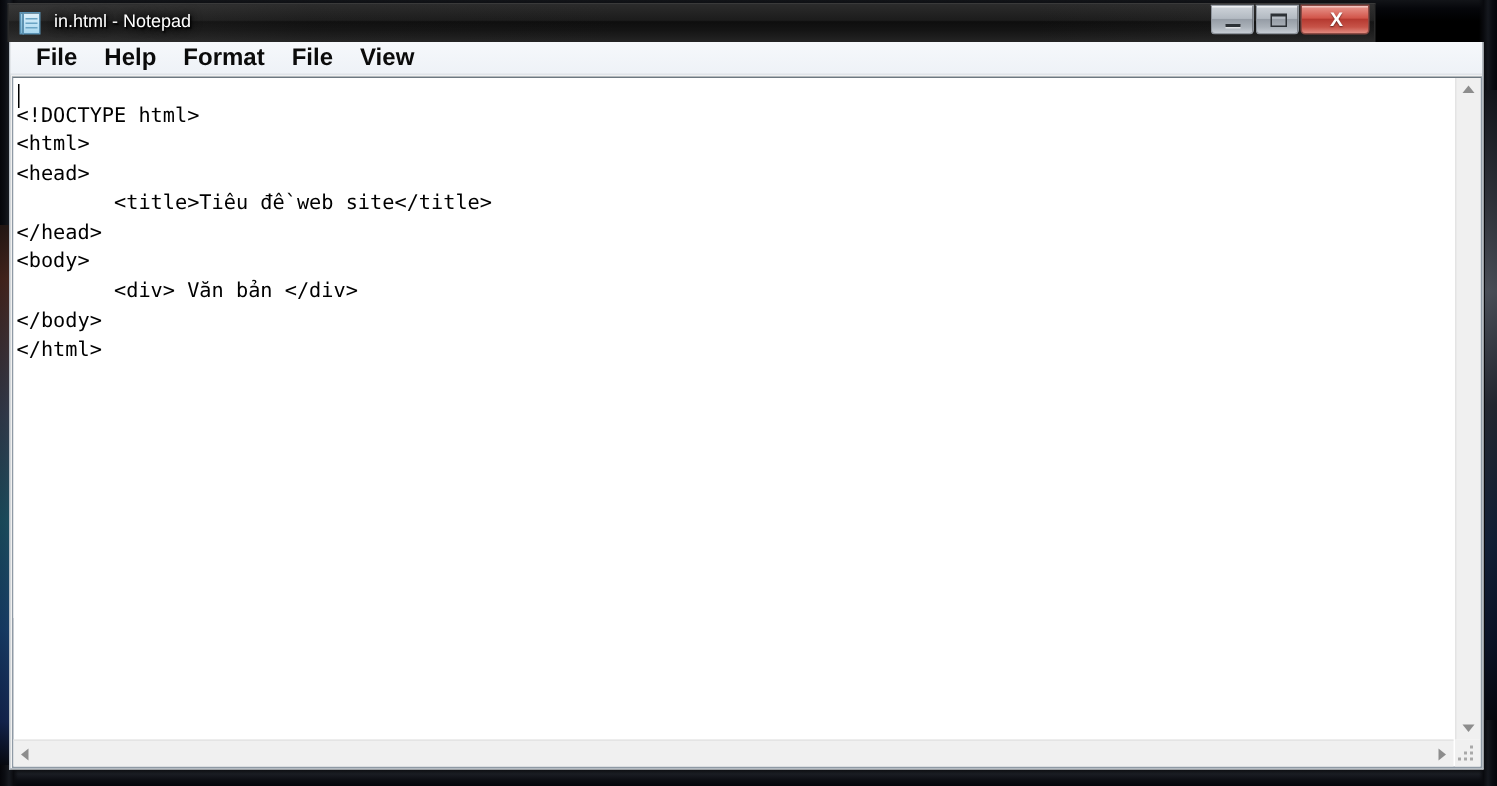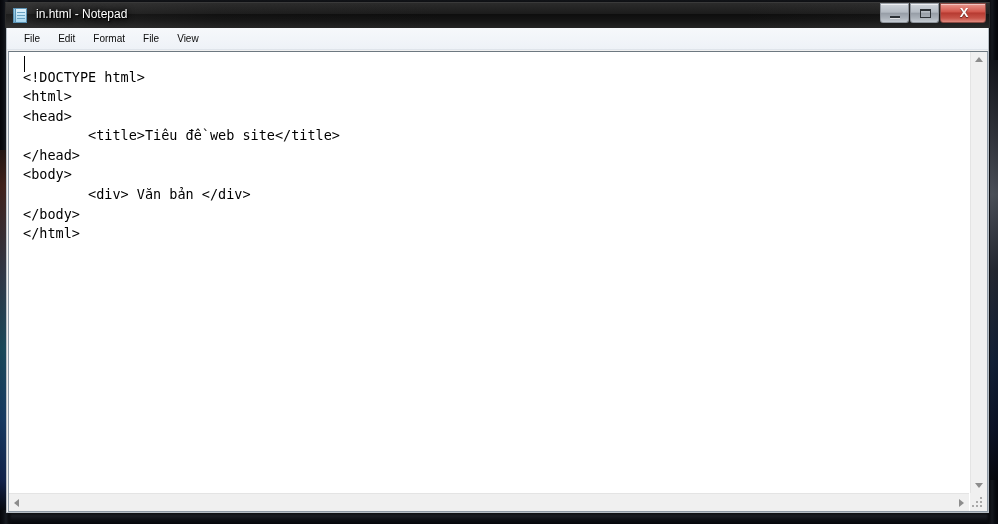--- a/index.html
+++ b/index.html
@@ -72,21 +72,21 @@
   #window {
     position: absolute;
     left: 5px; top: 2px;
     width: 985px; height: 512px;
   }
 
   
   #titlebar {
     position: absolute;
     left: 0; top: 0;
-    width: 985px; height: 26px;
+    width: 912px; height: 26px;
     background:
       linear-gradient(to bottom,
         #2b2b2b 0%,
         #1c1c1c 42%,
         #0e0e0e 46%,
         #151515 70%,
         #242424 100%);
     border-top: 1px solid #3a3a3a;
     border-left: 1px solid #2a2a2a;
     border-right: 1px solid #2a2a2a;
@@ -213,44 +213,44 @@
     left: 0; top: 0;
     width: 981px; height: 22px;
     background: linear-gradient(to bottom, #f6f8fb 0%, #eef2f7 100%);
     border-bottom: 1px solid #dfe4ea;
     box-sizing: border-box;
     display: flex;
     align-items: center;
     padding-left: 8px;
   }
   .menu-item {
-    font-size: 10px;
+    font-size: 16px;
     color: #0b0b0b;
     padding: 2px 9px;
     cursor: default;
     white-space: nowrap;
+    font-weight: bold;
   }
 
   
   #editwrap {
     position: absolute;
     left: 1px; top: 23px;
     width: 980px; height: 461px;
     background: #ffffff;
     border: 1px solid #8f9aa5;
     border-top-color: #6d7880;
     box-sizing: border-box;
   }
   #textarea {
     position: absolute;
     left: 0; top: 0;
     width: 960px; height: 360px;
     overflow: hidden;
     background: #ffffff;
-    margin-left: 12px;
   }
   #code {
     position: absolute;
     left: 2px; top: 2px;
     font-family: "DejaVu Sans Mono", "Liberation Mono", monospace;
     font-size: 13.5px;
     line-height: 19.6px;
     color: #000000;
     white-space: pre;
     letter-spacing: 0px;
@@ -371,21 +371,21 @@
         <div class="wbtn close">
           <span class="x">X</span>
         </div>
       </div>
     </div>
 
     <div id="client">
 
       <div id="menubar">
         <div class="menu-item">File</div>
-        <div class="menu-item">Edit</div>
+        <div class="menu-item">Help</div>
         <div class="menu-item">Format</div>
         <div class="menu-item">File</div>
         <div class="menu-item">View</div>
       </div>
 
       <div id="editwrap">
 
         <div id="textarea">
           <div id="caret"></div>
           <pre id="code">&lt;!DOCTYPE html&gt;

